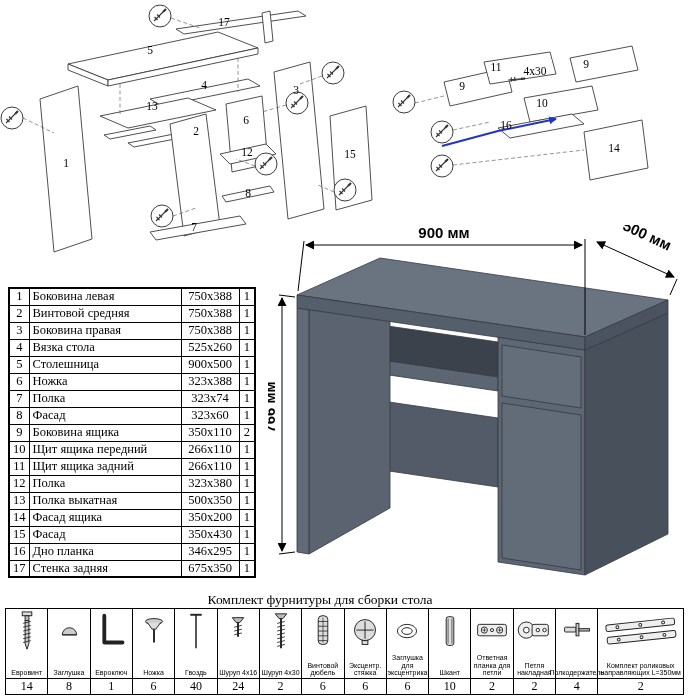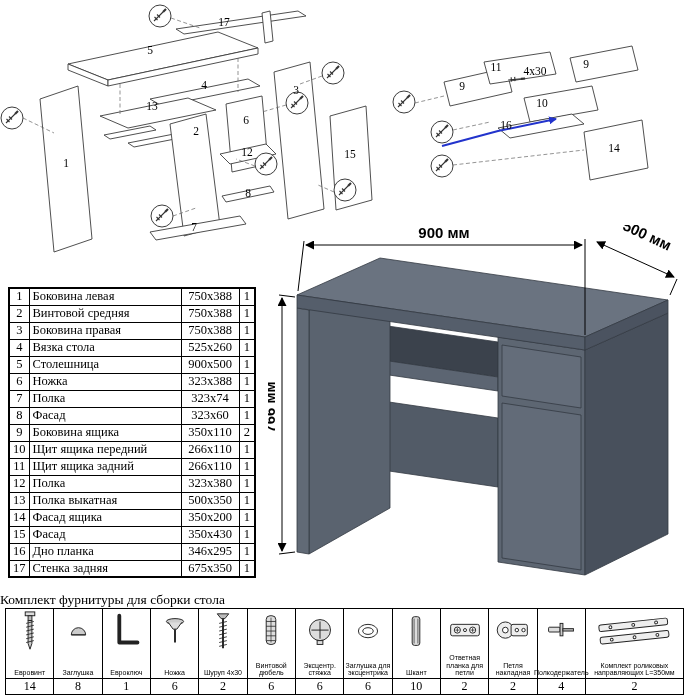--- a/index.html
+++ b/index.html
@@ -4,21 +4,21 @@
 <style>
   *{margin:0;padding:0;box-sizing:border-box}
   html,body{background:#fff}
   body{width:689px;height:700px;font-family:"Liberation Serif",serif;color:#000;position:relative;overflow:hidden}
   .abs{position:absolute}
   svg text{font-family:"Liberation Serif",serif}
   .dim-text{font-family:"Liberation Sans",sans-serif;font-weight:bold;font-size:15px}
   table.parts{border-collapse:collapse;background:#fff;border:2px solid #000}
   table.parts td{border:1px solid #000;font-size:12.5px;line-height:15px;height:17px;padding:0 3px;white-space:nowrap}
   table.parts td.c{text-align:center;padding:0 2px}
-  .hw-title{position:absolute;left:0;top:592px;width:640px;text-align:left;font-size:13.5px}
+  .hw-title{position:absolute;left:0;top:592px;width:640px;text-align:center;font-size:13.5px}
   .hw-wrap{position:absolute;left:5px;top:608px;width:679px;display:flex;background:#fff}
   .hw-cell{flex:1 1 0;border:1px solid #000;border-left:none;display:flex;flex-direction:column;min-width:0}
   .hw-cell:first-child{border-left:1px solid #000}
   .hw-cell.wide{flex:2.05 1 0}
   .hw-icon{height:45px;display:flex;align-items:center;justify-content:center;overflow:hidden}
   .hw-name{font-family:"Liberation Sans",sans-serif;font-size:7px;line-height:7.6px;text-align:center;min-height:24px;padding:0 1px 1px 1px;display:flex;align-items:flex-end;justify-content:center}
   .hw-qty{border-top:1px solid #000;text-align:center;font-size:12px;height:16px;line-height:15px}
 </style>
 </head>
 <body>
@@ -342,21 +342,46 @@
       <svg width="30" height="44" viewBox="0 0 30 46">
           <ellipse cx="15" cy="12" rx="9" ry="3" fill="#ccc" stroke="#222"></ellipse>
           <path d="M8 13 L13 20 h4 L22 13" fill="#ddd" stroke="#222"></path>
           <line x1="15" y1="20" x2="15" y2="34" stroke="#222" stroke-width="2"></line>
         </svg>
     </div>
     <div class="hw-name">Ножка</div>
     <div class="hw-qty">6</div>
   </div>
 
-
+  <div class="hw-cell">
+    <div class="hw-icon">
+      <svg width="30" height="44" viewBox="0 0 30 46">
+          <line x1="9" y1="5" x2="21" y2="5" stroke="#222" stroke-width="2"></line>
+          <line x1="15" y1="5" x2="15" y2="40" stroke="#222" stroke-width="1.6"></line>
+        </svg>
+    </div>
+    <div class="hw-name">Гвоздь</div>
+    <div class="hw-qty">40</div>
+  </div>
+
+  <div class="hw-cell">
+    <div class="hw-icon">
+      <svg width="30" height="44" viewBox="0 0 30 46">
+          <path d="M9 8 h12 l-4 5 h-4 z" fill="#bbb" stroke="#222"></path>
+          <line x1="15" y1="13" x2="15" y2="28" stroke="#222" stroke-width="2"></line>
+          <g stroke="#222" stroke-width="0.9">
+            <line x1="11" y1="18" x2="19" y2="16"></line>
+            <line x1="11" y1="22" x2="19" y2="20"></line>
+            <line x1="11" y1="26" x2="19" y2="24"></line>
+          </g>
+        </svg>
+    </div>
+    <div class="hw-name">Шуруп 4x16</div>
+    <div class="hw-qty">24</div>
+  </div>
 
   <div class="hw-cell">
     <div class="hw-icon">
       <svg width="30" height="44" viewBox="0 0 30 46">
           <path d="M9 4 h12 l-4 5 h-4 z" fill="#bbb" stroke="#222"></path>
           <line x1="15" y1="9" x2="15" y2="40" stroke="#222" stroke-width="2"></line>
           <g stroke="#222" stroke-width="0.9">
             <line x1="11" y1="14" x2="19" y2="12"></line>
             <line x1="11" y1="18" x2="19" y2="16"></line>
             <line x1="11" y1="22" x2="19" y2="20"></line>

